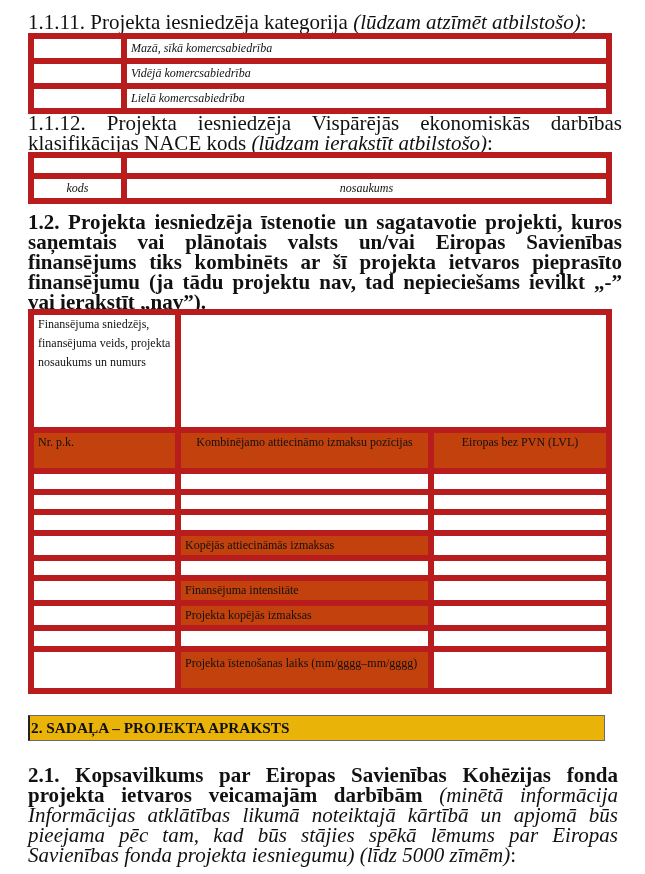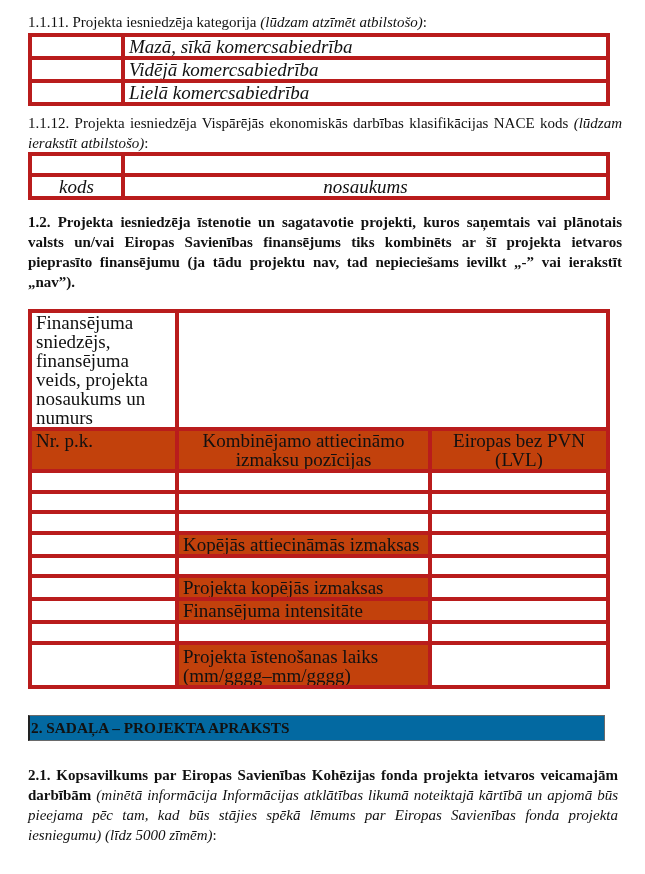--- a/index.html
+++ b/index.html
@@ -2,37 +2,37 @@
 <html><head>
 <meta charset="utf-8">
 <style>
   html, body { margin: 0; padding: 0; background: #ffffff; }
   body {
     width: 645px; height: 874px; position: relative; overflow: hidden;
     font-family: "Liberation Serif", "DejaVu Serif", serif;
     color: #111111;
   }
   .abs { position: absolute; }
-  .p { font-size: 15px; line-height: 20px; }
+  .p { font-size: 21px; line-height: 20px; }
   .just { text-align: justify; text-align-last: left; }
   .it { font-style: italic; }
   .b { font-weight: bold; }
 
   table { border-collapse: collapse; position: absolute; table-layout: fixed; }
   td {
-    border: 4px solid #b91c1c; padding: 0 4px; vertical-align: top;
-    font-size: 19px; line-height: 19px; overflow: hidden;
+    border: 6px solid #b91c1c; padding: 0 4px; vertical-align: top;
+    font-size: 12px; line-height: 19px; overflow: hidden;
   }
   .gray { background: #c2410c; }
   .center { text-align: center; }
   .right { text-align: right; }
 
   .section-bar {
     left: 28px; top: 715px; width: 577px; height: 26px; box-sizing: border-box;
-    background: #0369a1; border: 1px solid #6a6a6a; border-left: 2px solid #222;
+    background: #eab308; border: 1px solid #6a6a6a; border-left: 2px solid #222;
     font-weight: bold; font-size: 15.3px; line-height: 24px; padding-left: 1px;
   }
 </style>
 </head>
 <body>
 
 <div class="abs p" style="left:28px; top:12px; width:590px;">
   <span>1.1.11. Projekta iesniedzēja kategorija </span><span class="it">(lūdzam atzīmēt atbilstošo)</span><span>:</span>
 </div>
 
@@ -114,28 +114,28 @@
   <tr style="height:21px">
     <td></td>
     <td class="gray">Kopējās attiecināmās izmaksas</td>
     <td></td>
   </tr>
   <tr style="height:20px">
     <td></td>
     <td></td>
     <td></td>
   </tr>
+  <tr style="height:21px">
+    <td></td>
+    <td class="gray">Finansējuma intensitāte</td>
+    <td></td>
+  </tr>
   <tr style="height:20px">
     <td></td>
     <td class="gray">Projekta kopējās izmaksas</td>
-    <td></td>
-  </tr>
-  <tr style="height:21px">
-    <td></td>
-    <td class="gray">Finansējuma intensitāte</td>
     <td></td>
   </tr>
   <tr style="height:21px">
     <td></td>
     <td></td>
     <td></td>
   </tr>
   <tr style="height:42px">
     <td></td>
     <td class="gray" style="padding-top:2px;">Projekta īstenošanas laiks (mm/gggg–mm/gggg)</td>

